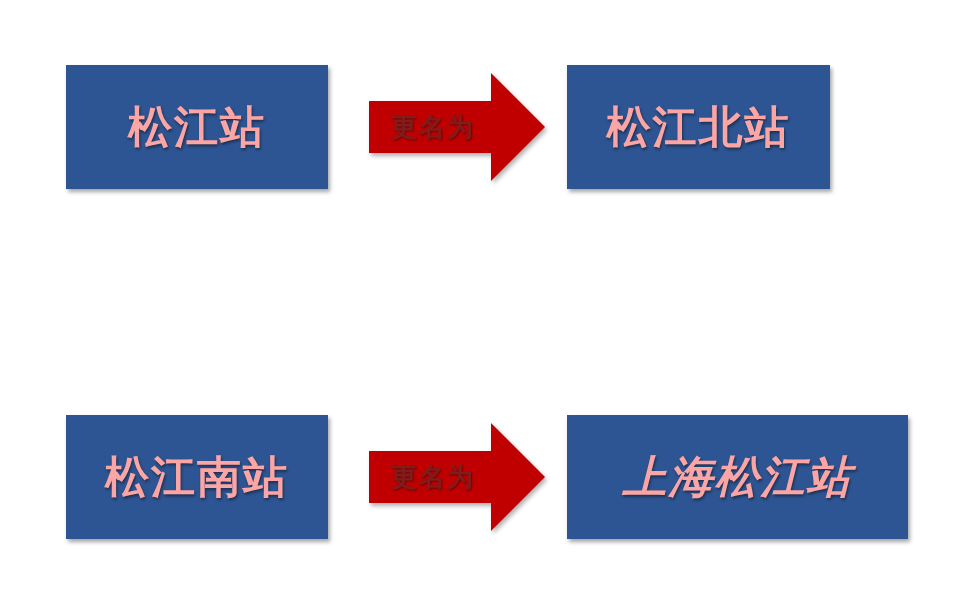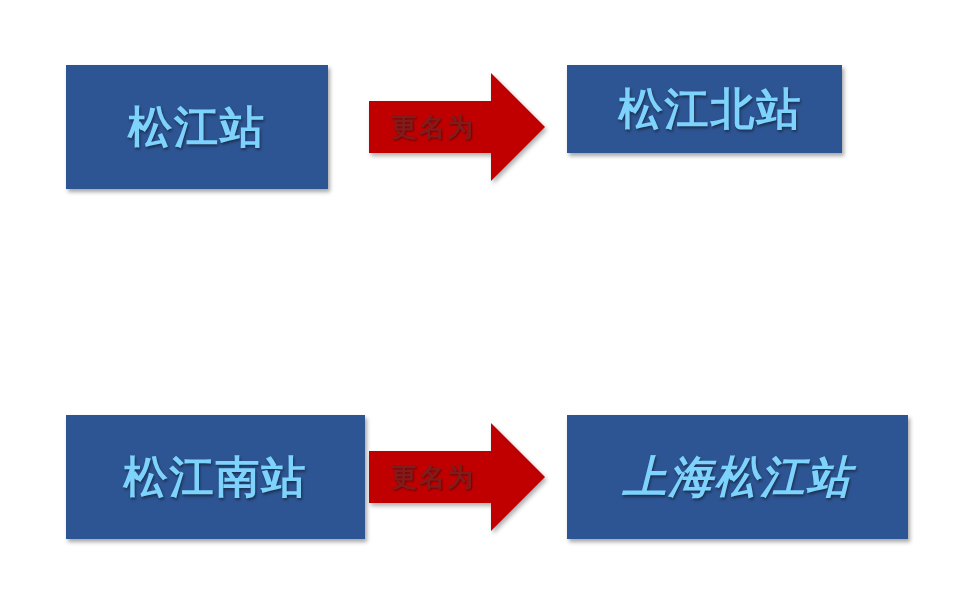--- a/index.html
+++ b/index.html
@@ -8,21 +8,21 @@
       position: relative; overflow: hidden;
       font-family: "DejaVu Sans", "Liberation Sans", sans-serif;
     }
     .box {
       position: absolute;
       background: #2e5593;
       box-shadow: 2px 3px 4px rgba(0,0,0,0.35);
       display: flex; align-items: center; justify-content: center;
     }
     .box span {
-      color: #7dd3fc;
+      color: #fca5a5;
       font-weight: bold;
       font-size: 44px;
       letter-spacing: 2px;
       text-shadow: 1px 2px 3px rgba(0,0,0,0.45);
     }
     .arrow {
       position: absolute;
       width: 178px; height: 108px;
     }
     .arrow svg { position: absolute; left: 0; top: 0; filter: drop-shadow(2px 3px 2px rgba(0,0,0,0.3)); }
@@ -42,25 +42,25 @@
   <span>松江站</span>
 </div>
 
 <div class="arrow" style="left:369px; top:73px;">
   <svg width="178" height="108" viewBox="0 0 178 108">
     <polygon points="0,28 122,28 122,0 176,54 122,108 122,80 0,80" fill="#c00000"></polygon>
   </svg>
   <div class="label">更名为</div>
 </div>
 
-<div class="box" style="left:567px; top:65px; width:263px; height:88px;padding-left:12px;">
+<div class="box" style="left:567px; top:65px; width:263px; height:124px;">
   <span>松江北站</span>
 </div>
 
-<div class="box" style="left:66px; top:415px; width:299px; height:124px;">
+<div class="box" style="left:66px; top:415px; width:262px; height:124px;">
   <span>松江南站</span>
 </div>
 
 <div class="arrow" style="left:369px; top:423px;">
   <svg width="178" height="108" viewBox="0 0 178 108">
     <polygon points="0,28 122,28 122,0 176,54 122,108 122,80 0,80" fill="#c00000"></polygon>
   </svg>
   <div class="label">更名为</div>
 </div>
 

